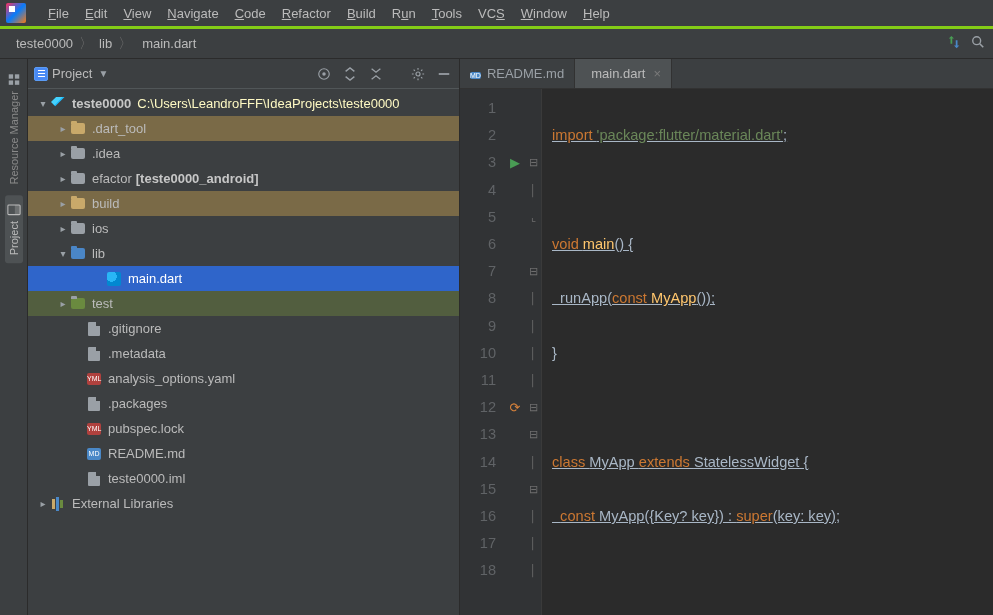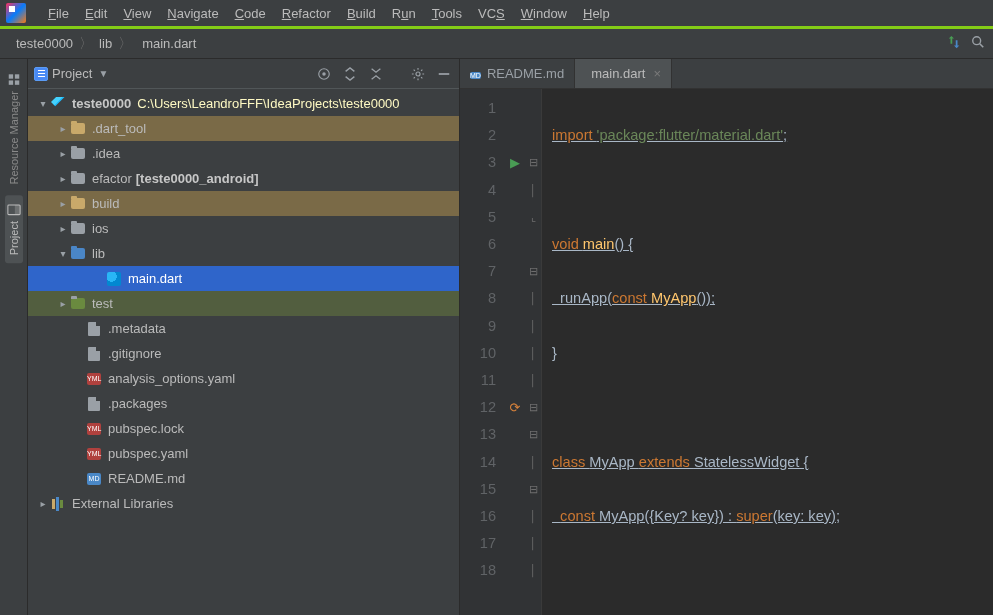--- a/index.html
+++ b/index.html
@@ -259,63 +259,63 @@
         <span class="nico">
             <span class="ico-folder" style="background:#6a8a3f"></span>
           </span>
         <span class="lbl">test</span>
       </div>
       <div class="node" style="--ind:44px">
         <span class="arrow blank">▸</span>
           <span class="nico">
             <span class="ico-file"></span>
           </span>
+        <span class="lbl">.gitignore</span>
+      </div>
+      <div class="node" style="--ind:44px">
+        <span class="arrow blank">▸</span>
+          <span class="nico">
+            <span class="ico-file"></span>
+          </span>
         <span class="lbl">.metadata</span>
       </div>
       <div class="node" style="--ind:44px">
         <span class="arrow blank">▸</span>
           <span class="nico">
+            <span class="ico-yaml">YML</span>
+          </span>
+        <span class="lbl">analysis_options.yaml</span>
+      </div>
+      <div class="node" style="--ind:44px">
+        <span class="arrow blank">▸</span>
+          <span class="nico">
             <span class="ico-file"></span>
           </span>
-        <span class="lbl">.gitignore</span>
+        <span class="lbl">.packages</span>
       </div>
       <div class="node" style="--ind:44px">
         <span class="arrow blank">▸</span>
           <span class="nico">
             <span class="ico-yaml">YML</span>
           </span>
-        <span class="lbl">analysis_options.yaml</span>
+        <span class="lbl">pubspec.lock</span>
+      </div>
+      <div class="node" style="--ind:44px">
+        <span class="arrow blank">▸</span>
+          <span class="nico">
+            <span class="ico-md">MD</span>
+          </span>
+        <span class="lbl">README.md</span>
       </div>
       <div class="node" style="--ind:44px">
         <span class="arrow blank">▸</span>
           <span class="nico">
             <span class="ico-file"></span>
           </span>
-        <span class="lbl">.packages</span>
-      </div>
-      <div class="node" style="--ind:44px">
-        <span class="arrow blank">▸</span>
-          <span class="nico">
-            <span class="ico-yaml">YML</span>
-          </span>
-        <span class="lbl">pubspec.lock</span>
-      </div>
-      <div class="node" style="--ind:44px">
-        <span class="arrow blank">▸</span>
-          <span class="nico">
-            <span class="ico-yaml">YML</span>
-          </span>
-        <span class="lbl">pubspec.yaml</span>
-      </div>
-      <div class="node" style="--ind:44px">
-        <span class="arrow blank">▸</span>
-          <span class="nico">
-            <span class="ico-md">MD</span>
-          </span>
-        <span class="lbl">README.md</span>
+        <span class="lbl">teste0000.iml</span>
       </div>
       <div class="node" style="--ind:8px">
         <span class="arrow">▸</span>
         <span class="nico ico-lib" style="color:#c9a96a">
             <span style="height:10px"></span>
             <span style="height:14px;color:#4a88c7;background:#4a88c7"></span>
             <span style="height:8px;background:#6a8a3f"></span>
           </span>
         <span class="lbl">External Libraries</span>
       </div>

